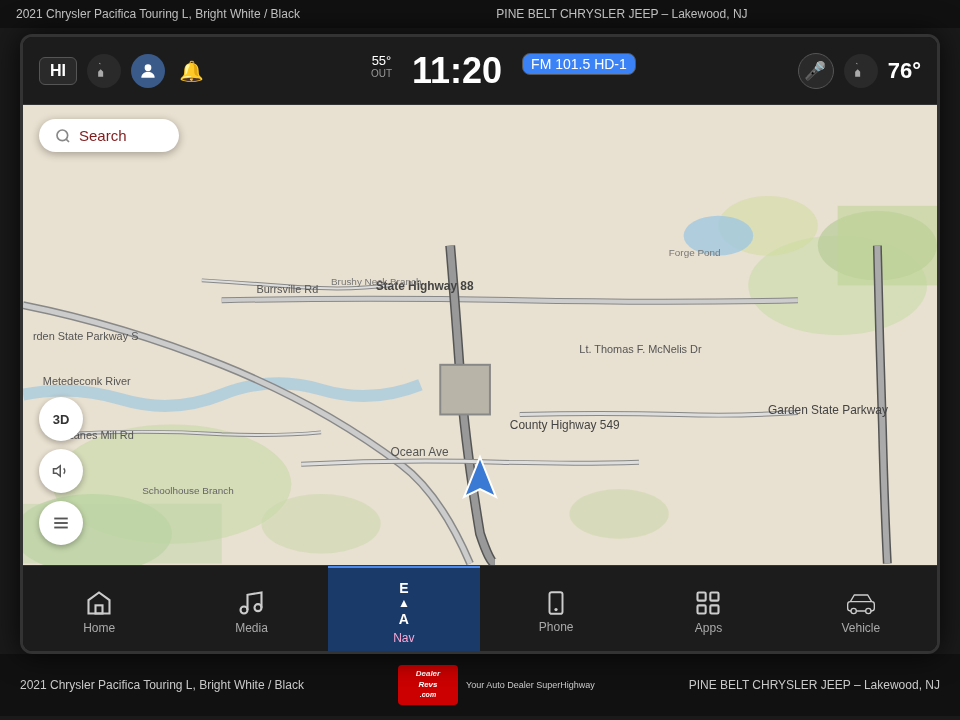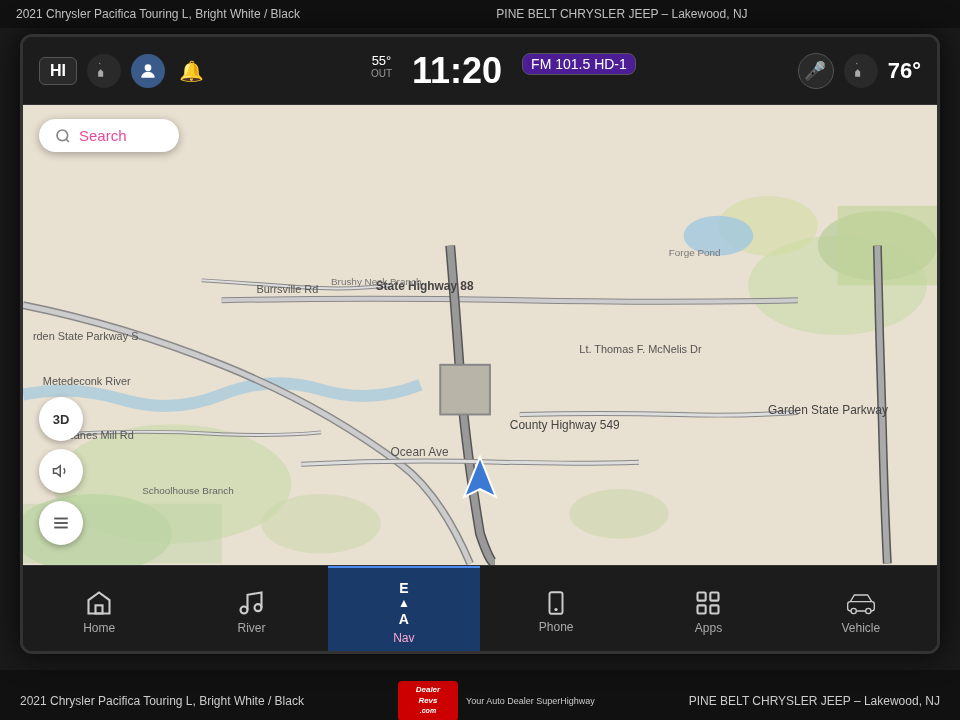--- a/index.html
+++ b/index.html
@@ -33,21 +33,21 @@
     }
     .top-bar-right {
       color: #ccc;
       font-size: 12px;
     }
 
     
     .infotainment {
       width: 920px;
       height: 620px;
-      margin: 6px auto 16px;
+      margin: 6px auto 0;
       background: #111;
       border-radius: 12px;
       border: 3px solid #333;
       overflow: hidden;
       position: relative;
       box-shadow: 0 0 30px rgba(0,0,0,0.8);
     }
 
     
     .status-bar {
@@ -128,21 +128,21 @@
     .time-display {
       color: #fff;
       font-size: 36px;
       font-weight: bold;
       line-height: 1;
     }
 
     .radio-display {
       color: #fff;
       font-size: 14px;
-      background: #4c1d95;
+      background: #3b82f6;
       border: 1px solid #555;
       border-radius: 8px;
       padding: 2px 8px;
     }
 
     .status-right {
       display: flex;
       align-items: center;
       gap: 10px;
     }
@@ -195,21 +195,21 @@
       display: flex;
       align-items: center;
       padding: 8px 16px;
       gap: 8px;
       box-shadow: 0 2px 8px rgba(0,0,0,0.3);
       cursor: pointer;
       min-width: 140px;
     }
 
     .search-bar-text {
-      color: #ec4899;
+      color: #7f1d1d;
       font-size: 15px;
     }
 
     
     .map-controls {
       position: absolute;
       left: 16px;
       bottom: 20px;
       display: flex;
       flex-direction: column;
@@ -482,21 +482,21 @@
       </svg>
       <span class="nav-label">Home</span>
     </div>
 
     <div class="nav-item">
       <svg width="28" height="28" viewBox="0 0 24 24" fill="none" stroke="#ccc" stroke-width="1.8">
         <path d="M9 18V5l12-2v13"></path>
           <circle cx="6" cy="18" r="3"></circle>
           <circle cx="18" cy="16" r="3"></circle>
       </svg>
-      <span class="nav-label">River</span>
+      <span class="nav-label">Media</span>
     </div>
 
 
     <div class="nav-item active">
       <div class="nav-e-a">
         <span style="font-size:14px; font-weight:bold; color:#fff;">E</span>
         <span style="font-size:12px; color:#fff;">▲</span>
         <span style="font-size:14px; font-weight:bold; color:#fff;">A</span>
       </div>
       <span class="nav-label">Nav</span>

